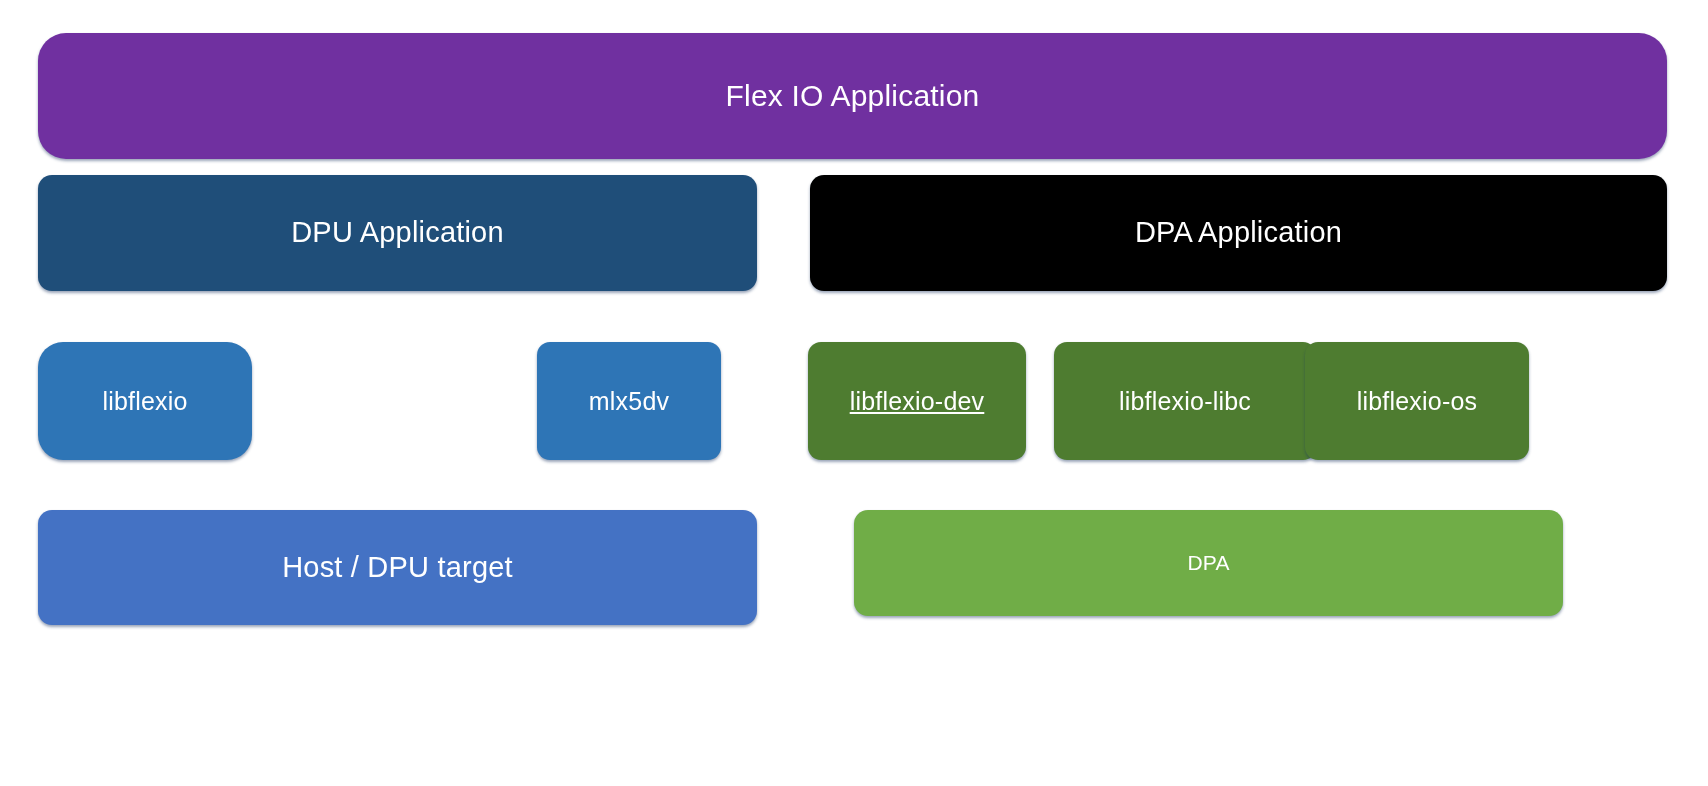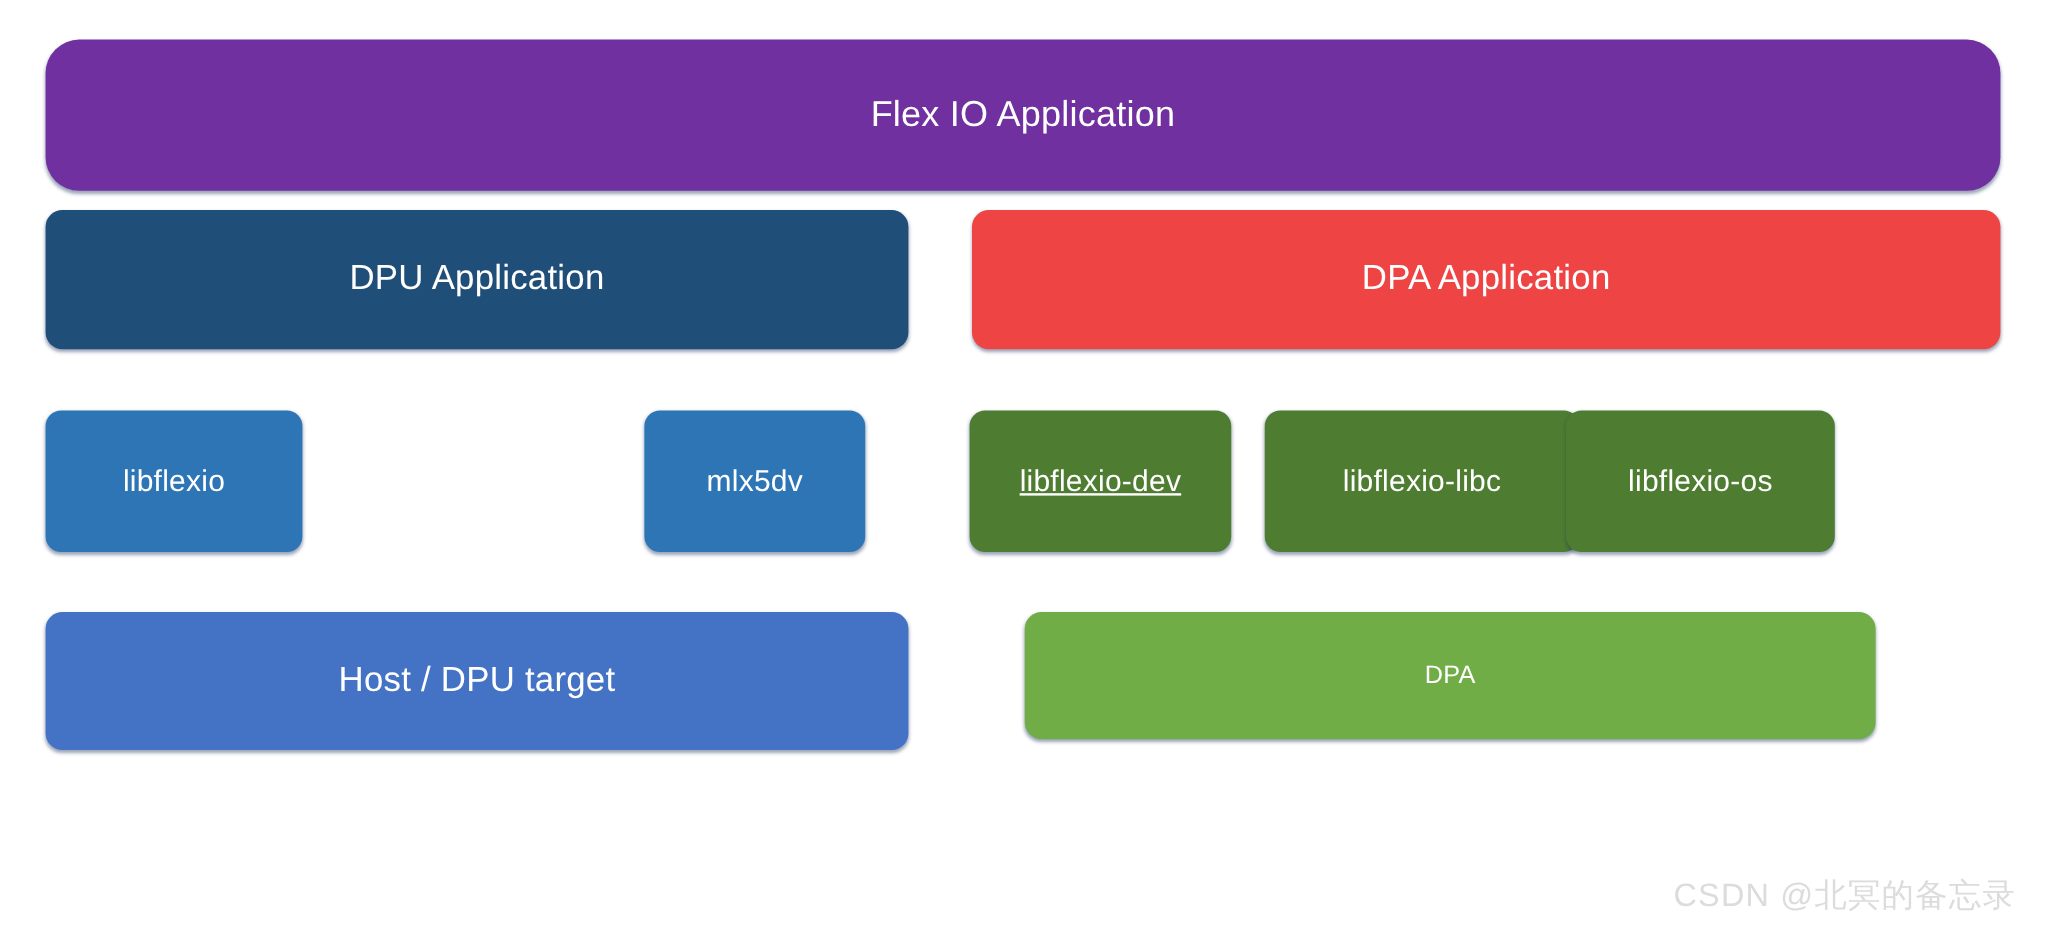--- a/index.html
+++ b/index.html
@@ -76,20 +76,21 @@
   .lib {
     top: 342px;
     height: 118px;
     font-size: 25px;
     border-radius: 13px;
   }
   #box-libflexio {
     left: 38px;
     width: 214px;
     background: #2E75B6;
+    border-radius: 25px;
   }
   #box-mlx5dv {
     left: 537px;
     width: 184px;
     background: #2E75B6;
   }
   #box-libflexio-dev {
     left: 808px;
     width: 218px;
     background: #4E7C30;
@@ -140,21 +141,21 @@
 
 <div id="diagram">
 
   <div class="box" id="box-flexio-application" style="background: rgb(112, 48, 160); color: rgb(255, 255, 255);">
     <span class="box-label">Flex IO Application</span>
   </div>
 
   <div class="box" id="box-dpu-application" style="background: rgb(31, 78, 121); color: rgb(255, 255, 255); text-align: right;">
     <span class="box-label">DPU Application</span>
   </div>
-  <div class="box" id="box-dpa-application" style="background: #ef4444; color: rgb(255, 255, 255);">
+  <div class="box" id="box-dpa-application" style="background: #000000; color: rgb(255, 255, 255);">
     <span class="box-label">DPA Application</span>
   </div>
 
   <div class="box lib" id="box-libflexio" style="background: rgb(46, 117, 182); color: rgb(255, 255, 255);">
     <span class="box-label">libflexio</span>
   </div>
   <div class="box lib" id="box-mlx5dv" style="background: rgb(46, 117, 182); color: rgb(255, 255, 255);">
     <span class="box-label">mlx5dv</span>
   </div>
   <div class="box lib" id="box-libflexio-dev" style="background: rgb(78, 124, 48); color: rgb(255, 255, 255); text-decoration: underline;">
@@ -167,15 +168,14 @@
     <span class="box-label">Host / DPU target</span>
   </div>
 
   <div class="box lib" id="box-libflexio-os" style="background: rgb(78, 124, 48); color: rgb(255, 255, 255);">
     <span class="box-label">libflexio-os</span>
   </div>
   <div class="box" id="box-dpa" style="background: rgb(112, 173, 71); color: rgb(255, 255, 255);">
     <span class="box-label">DPA</span>
   </div>
 
-  <div id="watermark" style="color: rgb(220, 220, 220);">CSDN @北冥的备忘录</div>
 
 </div>
 
 </body></html>

